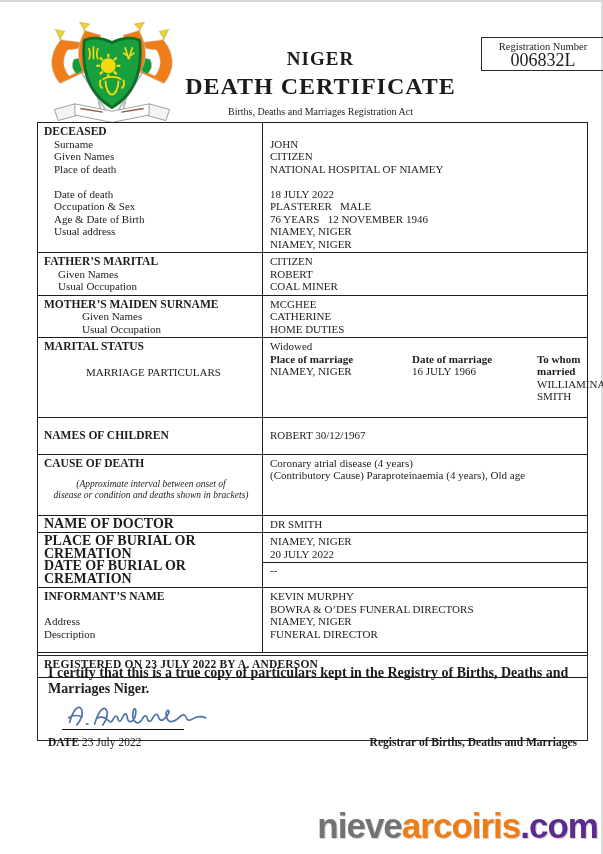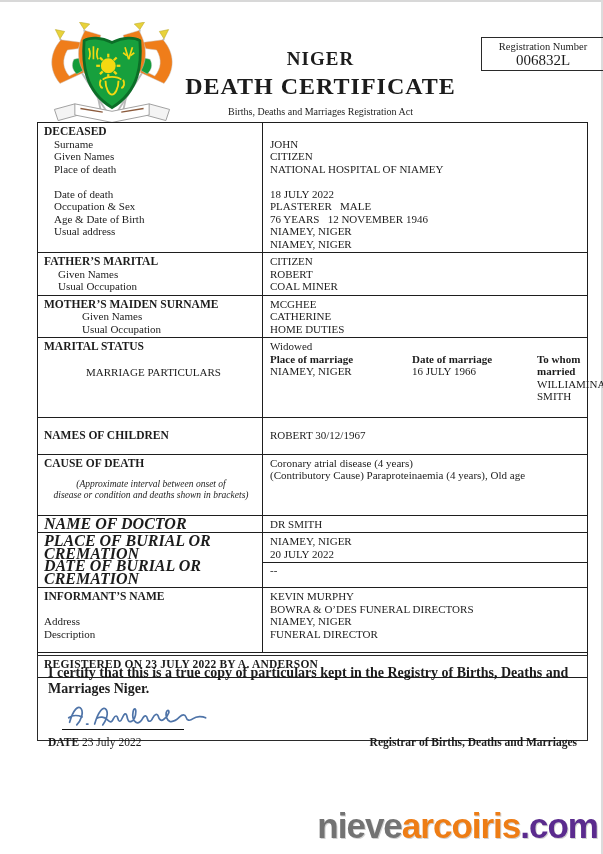--- a/index.html
+++ b/index.html
@@ -17,21 +17,21 @@
   .crest{position:absolute;left:28px;top:22px;width:130px;height:108px;}
   .title-block{position:absolute;left:0;top:48px;width:603px;text-align:center;}
   .t1{font-size:19px;font-weight:bold;letter-spacing:1px;}
   .t2{font-size:24px;font-weight:bold;letter-spacing:1px;margin-top:3px;}
   .t3{font-size:10px;margin-top:6px;}
   .reg-box{
     position:absolute;left:462px;top:37px;width:124px;height:34px;
     border:1.6px solid #2a2a2a;text-align:center;padding-top:3px;box-sizing:border-box;
   }
   .reg-label{font-size:10.5px;line-height:11px;}
-  .reg-value{font-size:15px;line-height:16px;}
+  .reg-value{font-size:18px;line-height:16px;}
 
   
   .cert-table{
     position:absolute;left:37px;top:122px;width:551px;
     border:1.7px solid #1e1e1e;box-sizing:border-box;
     font-size:11px;line-height:12.5px;
   }
   .row{display:flex;border-top:1.5px solid #1e1e1e;}
   .row:first-child{border-top:none;}
   .cl{width:225px;min-width:225px;border-right:1.5px solid #1e1e1e;
@@ -45,21 +45,21 @@
   .sp{height:12.5px;}
   .marr-cols{display:flex;gap:41px;}
   .mcol1{width:101px;}
   .mcol2{width:84px;}
   .mcol3{flex:1;}
   .mh{font-weight:bold;}
   .marr-label{padding-left:42px;margin-top:13px;}
   .note{font-style:italic;font-size:9.5px;line-height:11px;text-align:center;margin-top:10px;}
   .row-children .cl,.row-children .cr{padding-top:11px;padding-bottom:12px;}
   .row-cause{min-height:60px;}
-  .row-doctor .sec-title,.row-burial .sec-title{font-size:16px;font-style:italic;}
+  .row-doctor .sec-title,.row-burial .sec-title{font-size:14px;}
   .burial-extra{border-top:1.2px solid #1e1e1e;margin:2px -4px 0 -7px;padding:1px 4px 0 7px;}
   .row-informant .cr,.row-informant .cl{padding-bottom:12px;}
   .registered{border-top:1.5px solid #1e1e1e;padding:5px 4px 6px 6px;
       font-weight:bold;font-size:11.5px;letter-spacing:0.2px;}
 
   
   .cert-box{
     position:absolute;left:37px;top:655px;width:551px;height:86px;
     border:1.6px solid #2a2a2a;box-sizing:border-box;padding:9px 10px 0 10px;
   }

